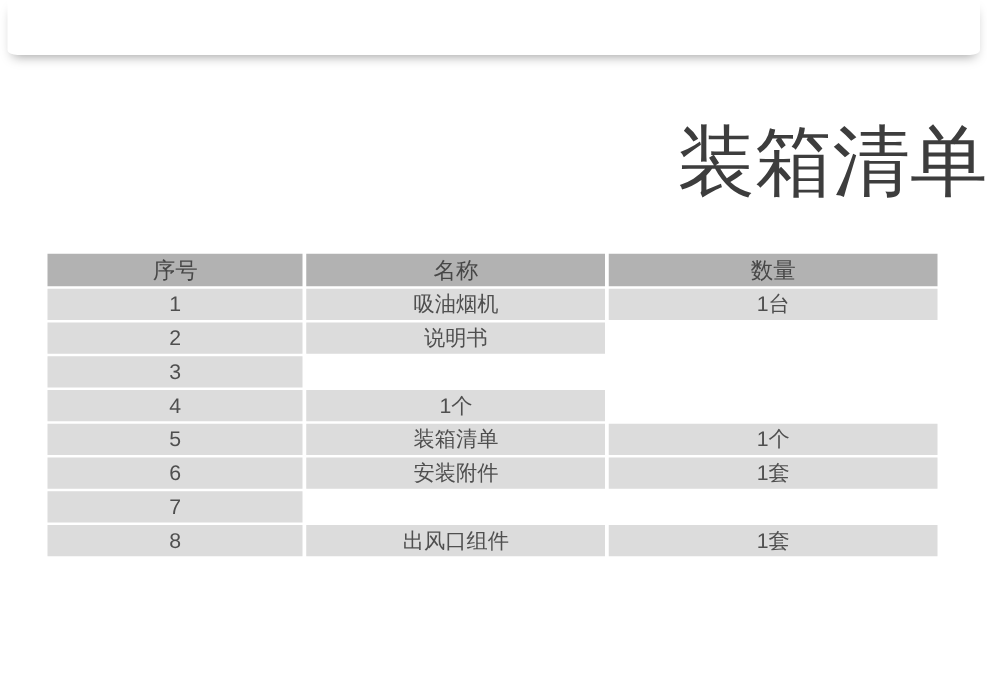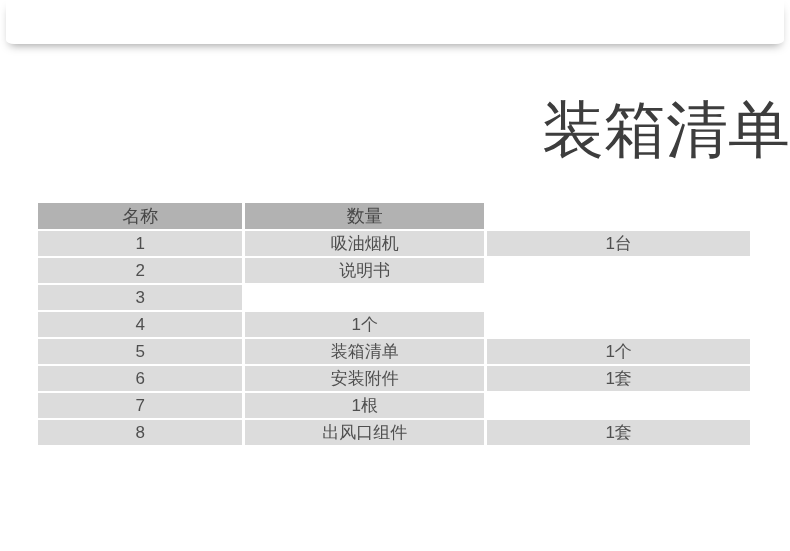--- a/index.html
+++ b/index.html
@@ -74,20 +74,21 @@
 
 <div class="page">
 
   <div class="top-shadow"></div>
 
   <div class="page-title">装箱清单</div>
 
   <div class="packing-table">
 
     <div class="t-row header">
+      <div class="t-cell">序号</div>
       <div class="t-cell">名称</div>
       <div class="t-cell">数量</div>
     </div>
 
     <div class="t-row">
       <div class="t-cell">1</div>
       <div class="t-cell">吸油烟机</div>
       <div class="t-cell">1台</div>
     </div>
 
@@ -112,21 +113,20 @@
     </div>
 
     <div class="t-row">
       <div class="t-cell">6</div>
       <div class="t-cell">安装附件</div>
       <div class="t-cell">1套</div>
     </div>
 
     <div class="t-row">
       <div class="t-cell">7</div>
-      <div class="t-cell">1根</div>
     </div>
 
     <div class="t-row">
       <div class="t-cell">8</div>
       <div class="t-cell">出风口组件</div>
       <div class="t-cell">1套</div>
     </div>
 
   </div>
 </div>

